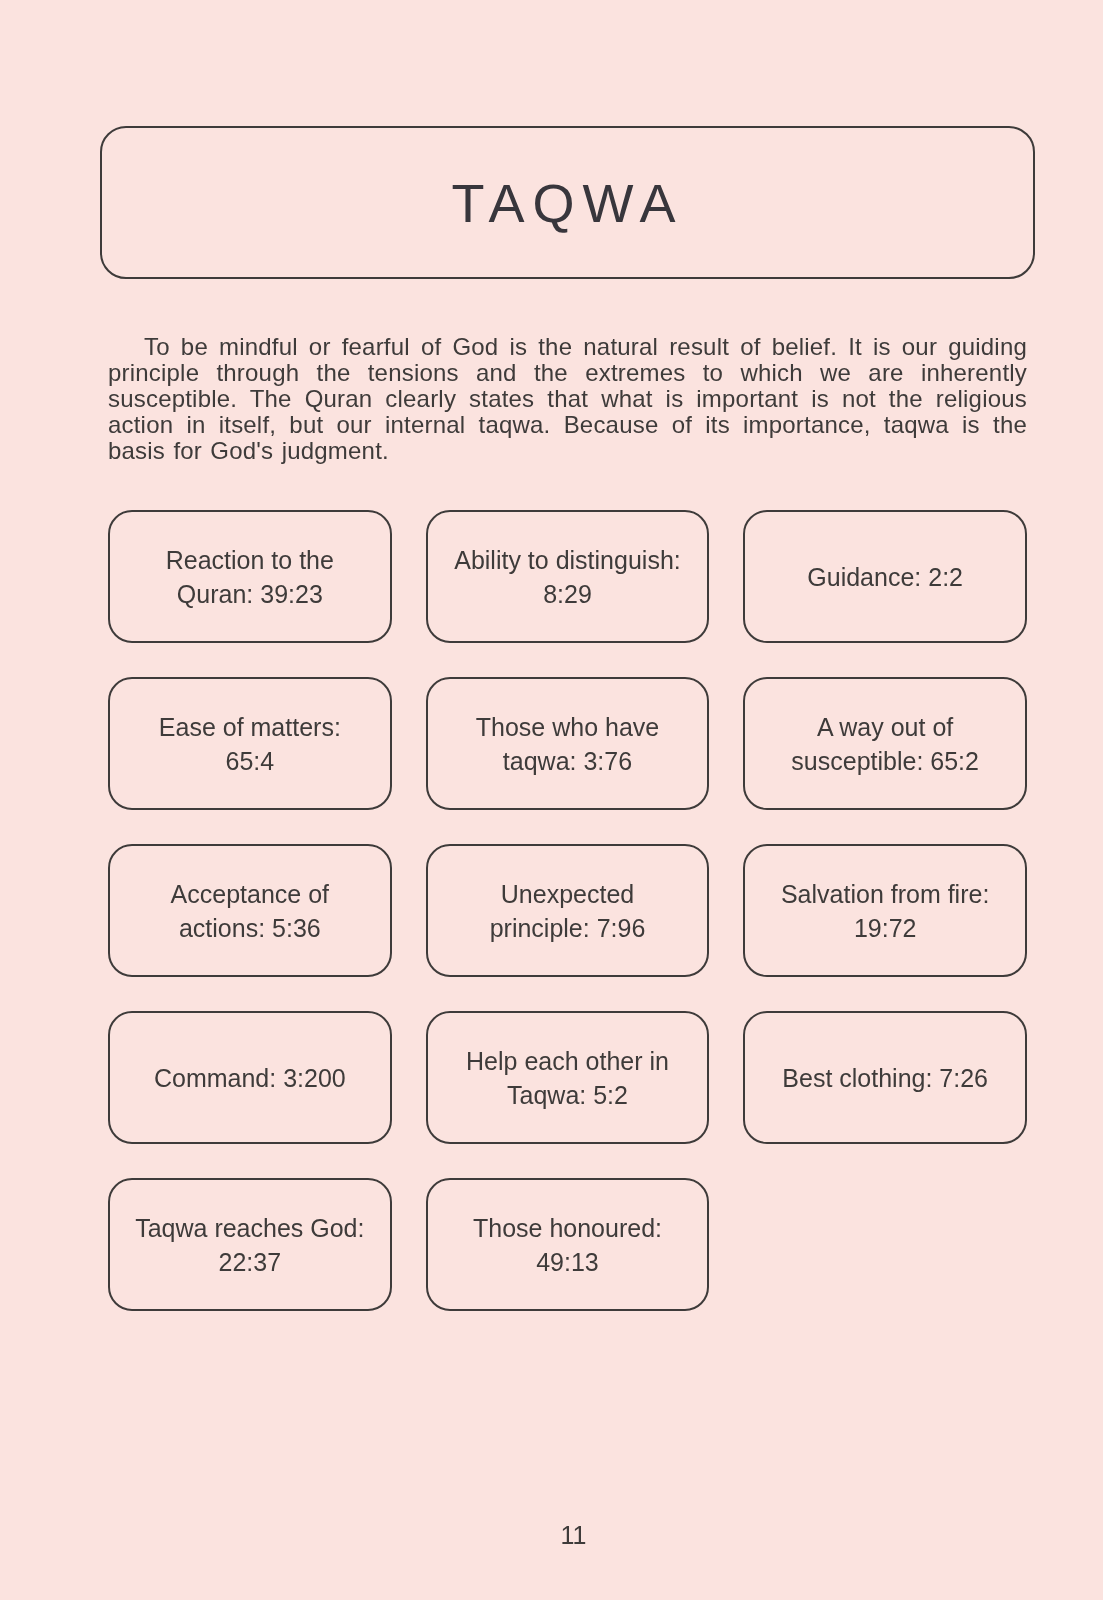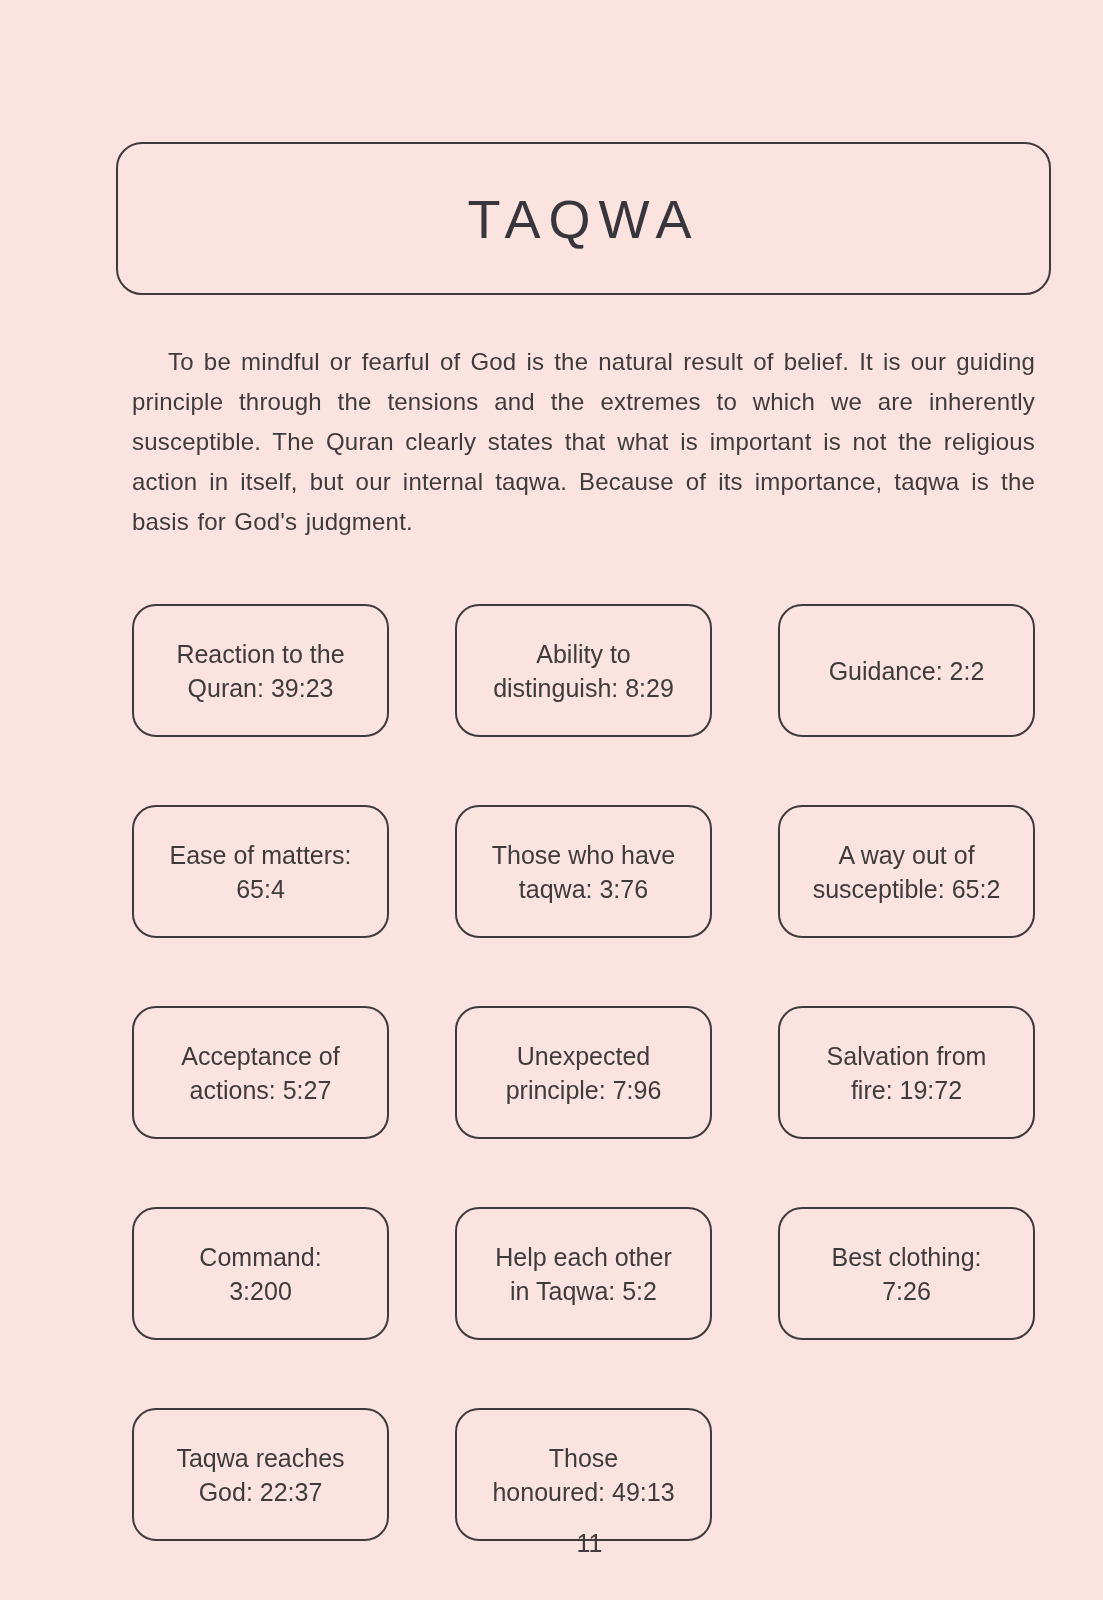--- a/index.html
+++ b/index.html
@@ -1,19 +1,19 @@
 <!DOCTYPE html>
 <html style="--bg: #fbe3df; --ink: #3e3b3a;"><head>
 <meta charset="utf-8">
 <style>
   :root{
     --bg: #fbe3df;
     --ink: #3e3b3a;
   }
-  *{ box-sizing: border-box; margin:0; padding:16px; }
+  *{ box-sizing: border-box; margin:0; padding:8px; }
   html,body{
     width:1103px; height:1600px;
     background: var(--bg);
     color: var(--ink);
     font-family: "Liberation Sans", sans-serif;
   }
   .page{
     position: relative;
     width:1103px; height:1600px;
     padding: 0 84px;
@@ -26,34 +26,35 @@
     border-radius: 26px;
     display:flex; align-items:center; justify-content:center;
   }
   .title-box h1{
     font-size: 54px;
     font-weight: 500;
     letter-spacing: 8px;
     color:#38363c;
   }
   .intro{
-    margin-top: 31px;
+    margin-top: 47px;
     font-size: 24px;
-    line-height: 40px;
+    line-height: 26px;
     text-align: justify;
     text-indent: 36px;
     letter-spacing: 0.2px;
     word-spacing: 1.5px;
   }
   .card-grid{
     margin-top: 30px;
     display: grid;
     grid-template-columns: repeat(3, 1fr);
     column-gap: 66px;
     row-gap: 68px;
+    gap: 34px;
   }
   .card{
     height: 133px;
     border: 2px solid var(--ink);
     border-radius: 24px;
     display:flex; align-items:center; justify-content:center;
     text-align:center;
     padding: 0 16px;
     font-size: 25px;
     line-height: 34px;
@@ -90,21 +91,21 @@
     <div class="card">
         <span>Ease of matters: 65:4</span>
       </div>
     <div class="card">
         <span>Those who have taqwa: 3:76</span>
       </div>
     <div class="card">
         <span>A way out of susceptible: 65:2</span>
       </div>
     <div class="card">
-        <span>Acceptance of actions: 5:27</span>
+        <span>Acceptance of actions: 5:36</span>
       </div>
     <div class="card">
         <span>Unexpected principle: 7:96</span>
       </div>
     <div class="card">
         <span>Salvation from fire: 19:72</span>
       </div>
     <div class="card">
         <span>Command: 3:200</span>
       </div>

